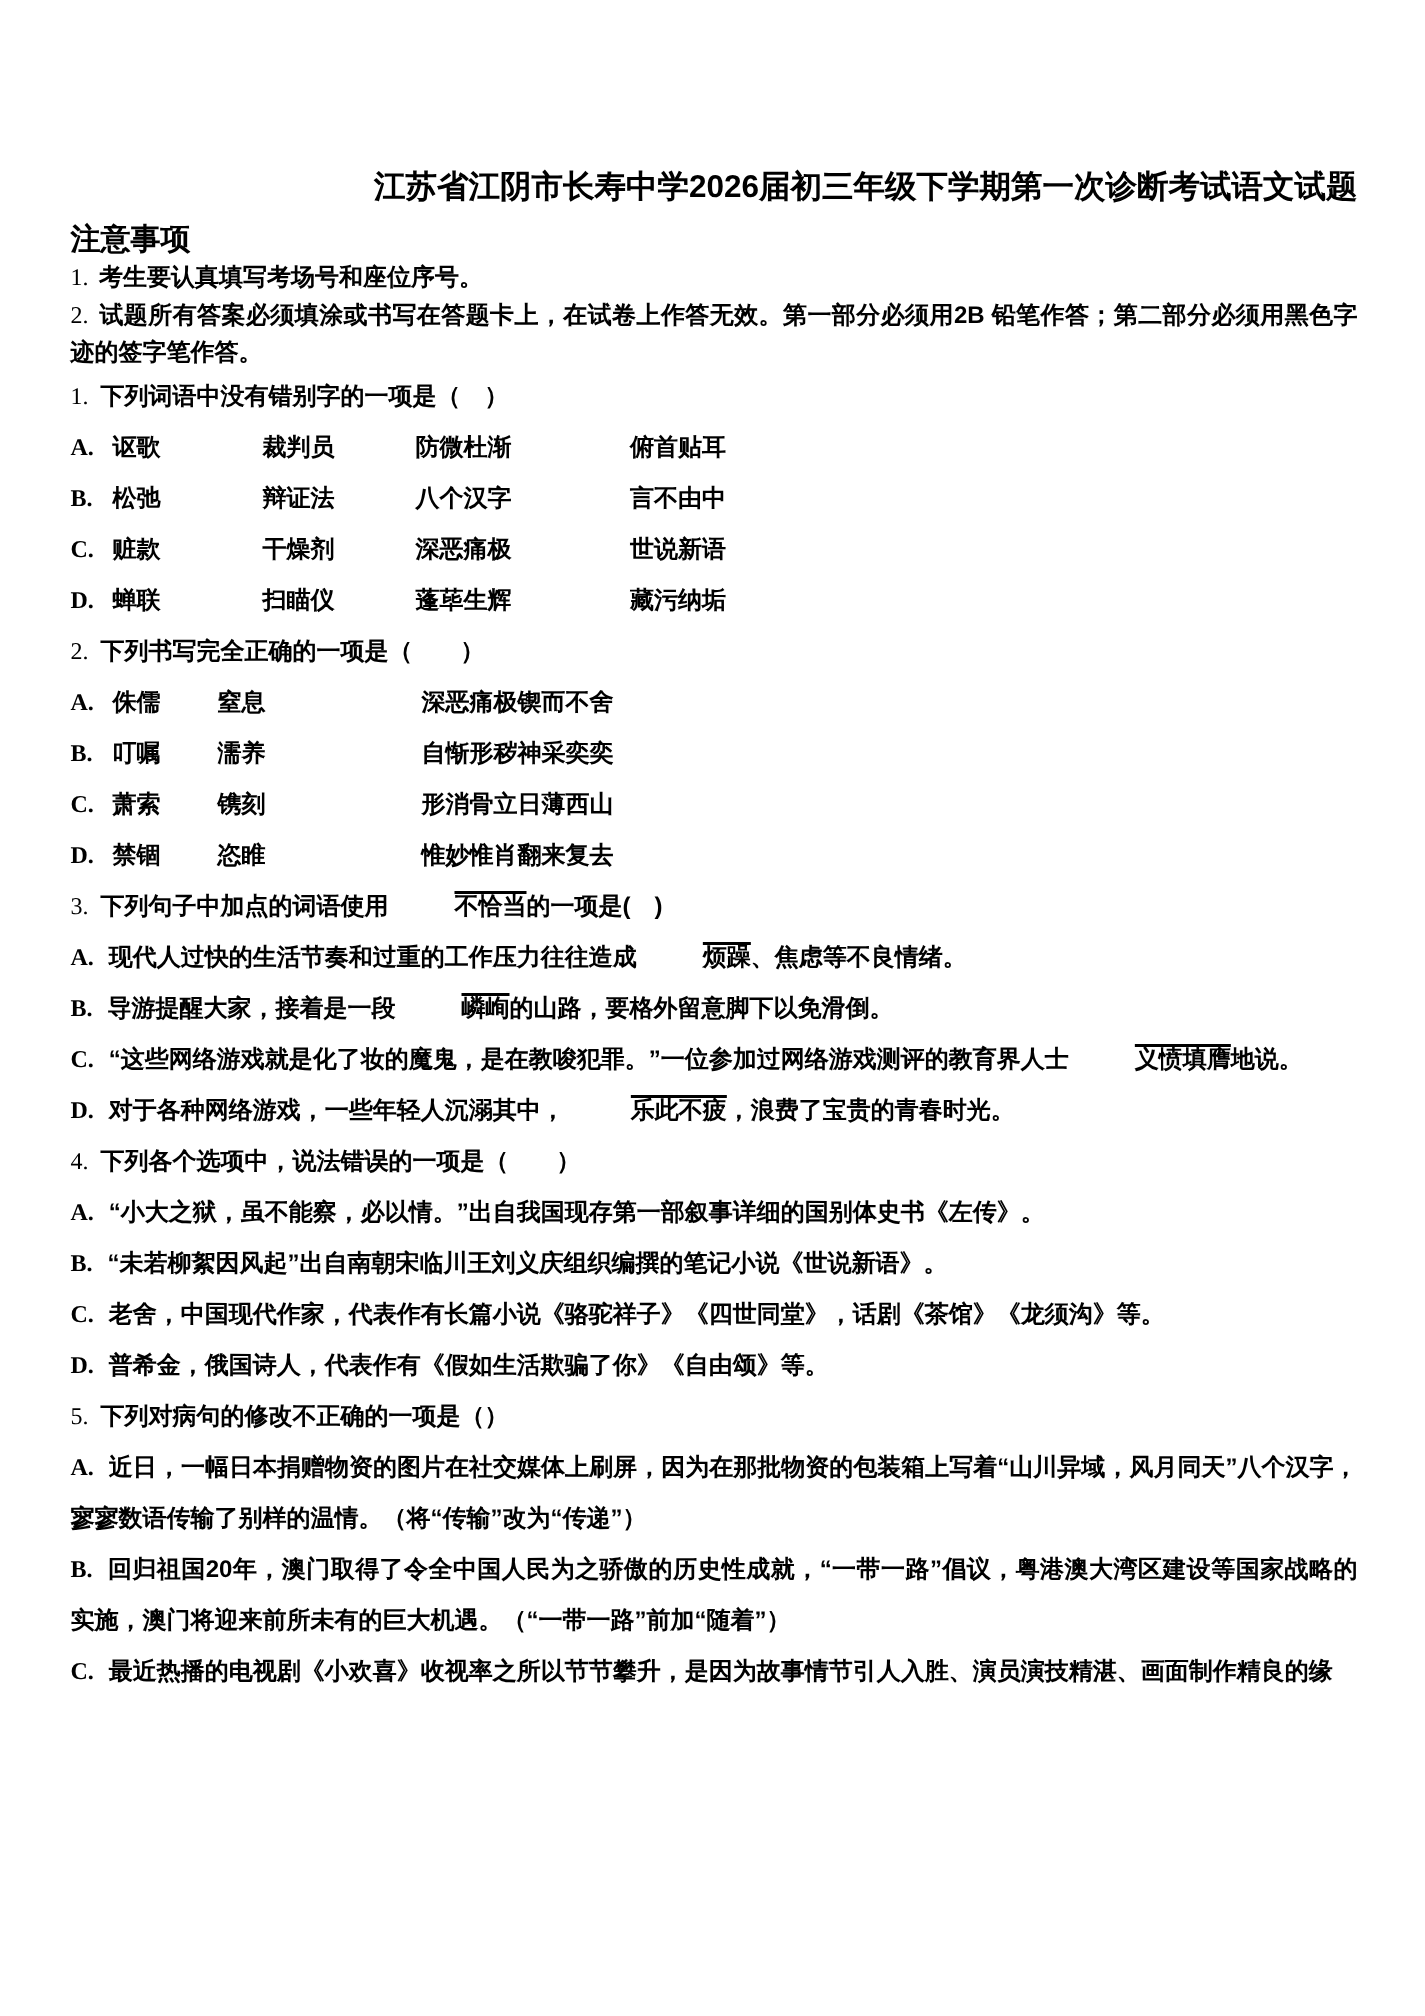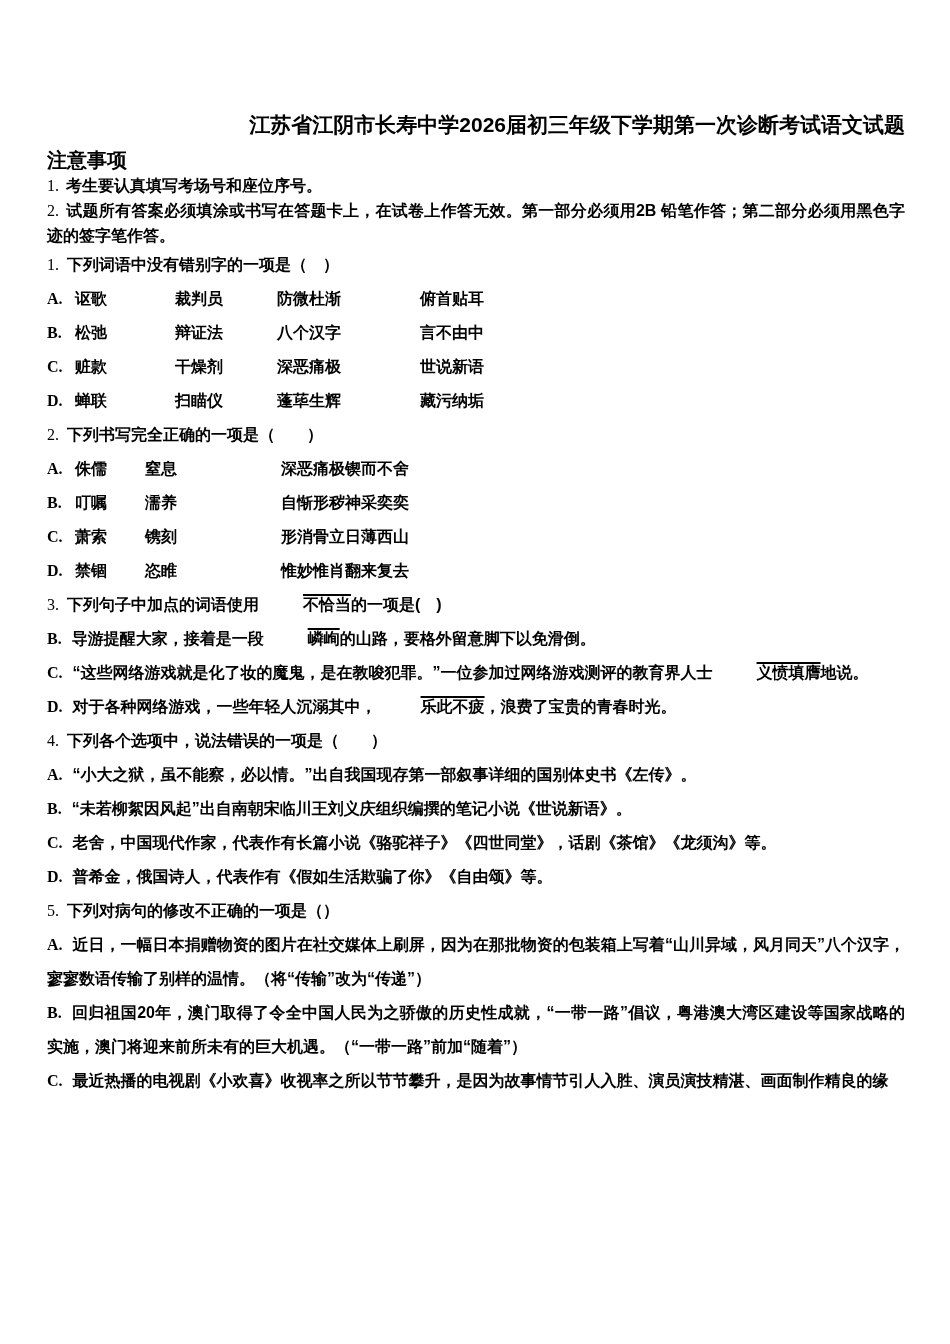--- a/index.html
+++ b/index.html
@@ -59,20 +59,21 @@
     <div>
       <div class="row"><span class="q-num">2.</span><span>下列书写完全正确的一项是（　　）</span></div>
       <div class="row q-words q2"><span class="opt-label">A.</span><span class="w w1">侏儒</span><span class="w w2">窒息</span><span class="w w3">深恶痛极</span><span class="w w4">锲而不舍</span></div>
       <div class="row q-words q2"><span class="opt-label">B.</span><span class="w w1">叮嘱</span><span class="w w2">濡养</span><span class="w w3">自惭形秽</span><span class="w w4">神采奕奕</span></div>
       <div class="row q-words q2"><span class="opt-label">C.</span><span class="w w1">萧索</span><span class="w w2">镌刻</span><span class="w w3">形消骨立</span><span class="w w4">日薄西山</span></div>
       <div class="row q-words q2"><span class="opt-label">D.</span><span class="w w1">禁锢</span><span class="w w2">恣睢</span><span class="w w3">惟妙惟肖</span><span class="w w4">翻来复去</span></div>
     </div>
 
     <div>
       <div class="row"><span class="q-num">3.</span><span>下列句子中加点的词语使用</span><span class="em-dot">不恰当</span><span>的一项是(　)</span></div>
+      <div class="row para"><span class="opt-label-inline">A.</span><span>现代人过快的生活节奏和过重的工作压力往往造成</span><span class="em-dot">烦躁</span><span>、焦虑等不良情绪。</span></div>
       <div class="row para"><span class="opt-label-inline">B.</span><span>导游提醒大家，接着是一段</span><span class="em-dot">嶙峋</span><span>的山路，要格外留意脚下以免滑倒。</span></div>
       <div class="row para"><span class="opt-label-inline">C.</span><span>“这些网络游戏就是化了妆的魔鬼，是在教唆犯罪。”一位参加过网络游戏测评的教育界人士</span><span class="em-dot">义愤填膺</span><span>地说。</span></div>
       <div class="row para"><span class="opt-label-inline">D.</span><span>对于各种网络游戏，一些年轻人沉溺其中，</span><span class="em-dot">乐此不疲</span><span>，浪费了宝贵的青春时光。</span></div>
     </div>
 
     <div>
       <div class="row"><span class="q-num">4.</span><span>下列各个选项中，说法错误的一项是（　　）</span></div>
       <div class="row para"><span class="opt-label-inline">A.</span><span>“小大之狱，虽不能察，必以情。”出自我国现存第一部叙事详细的国别体史书</span><span class="book-italic">《左传》</span><span>。</span></div>
       <div class="row para"><span class="opt-label-inline">B.</span><span>“未若柳絮因风起”出自南朝宋临川王刘义庆组织编撰的笔记小说</span><span class="book-italic">《世说新语》</span><span>。</span></div>
       <div class="row para"><span class="opt-label-inline">C.</span><span>老舍，中国现代作家，代表作有长篇小说《骆驼祥子》《四世同堂》，话剧《茶馆》《龙须沟》等。</span><span class="book-italic"></span><span></span></div>

